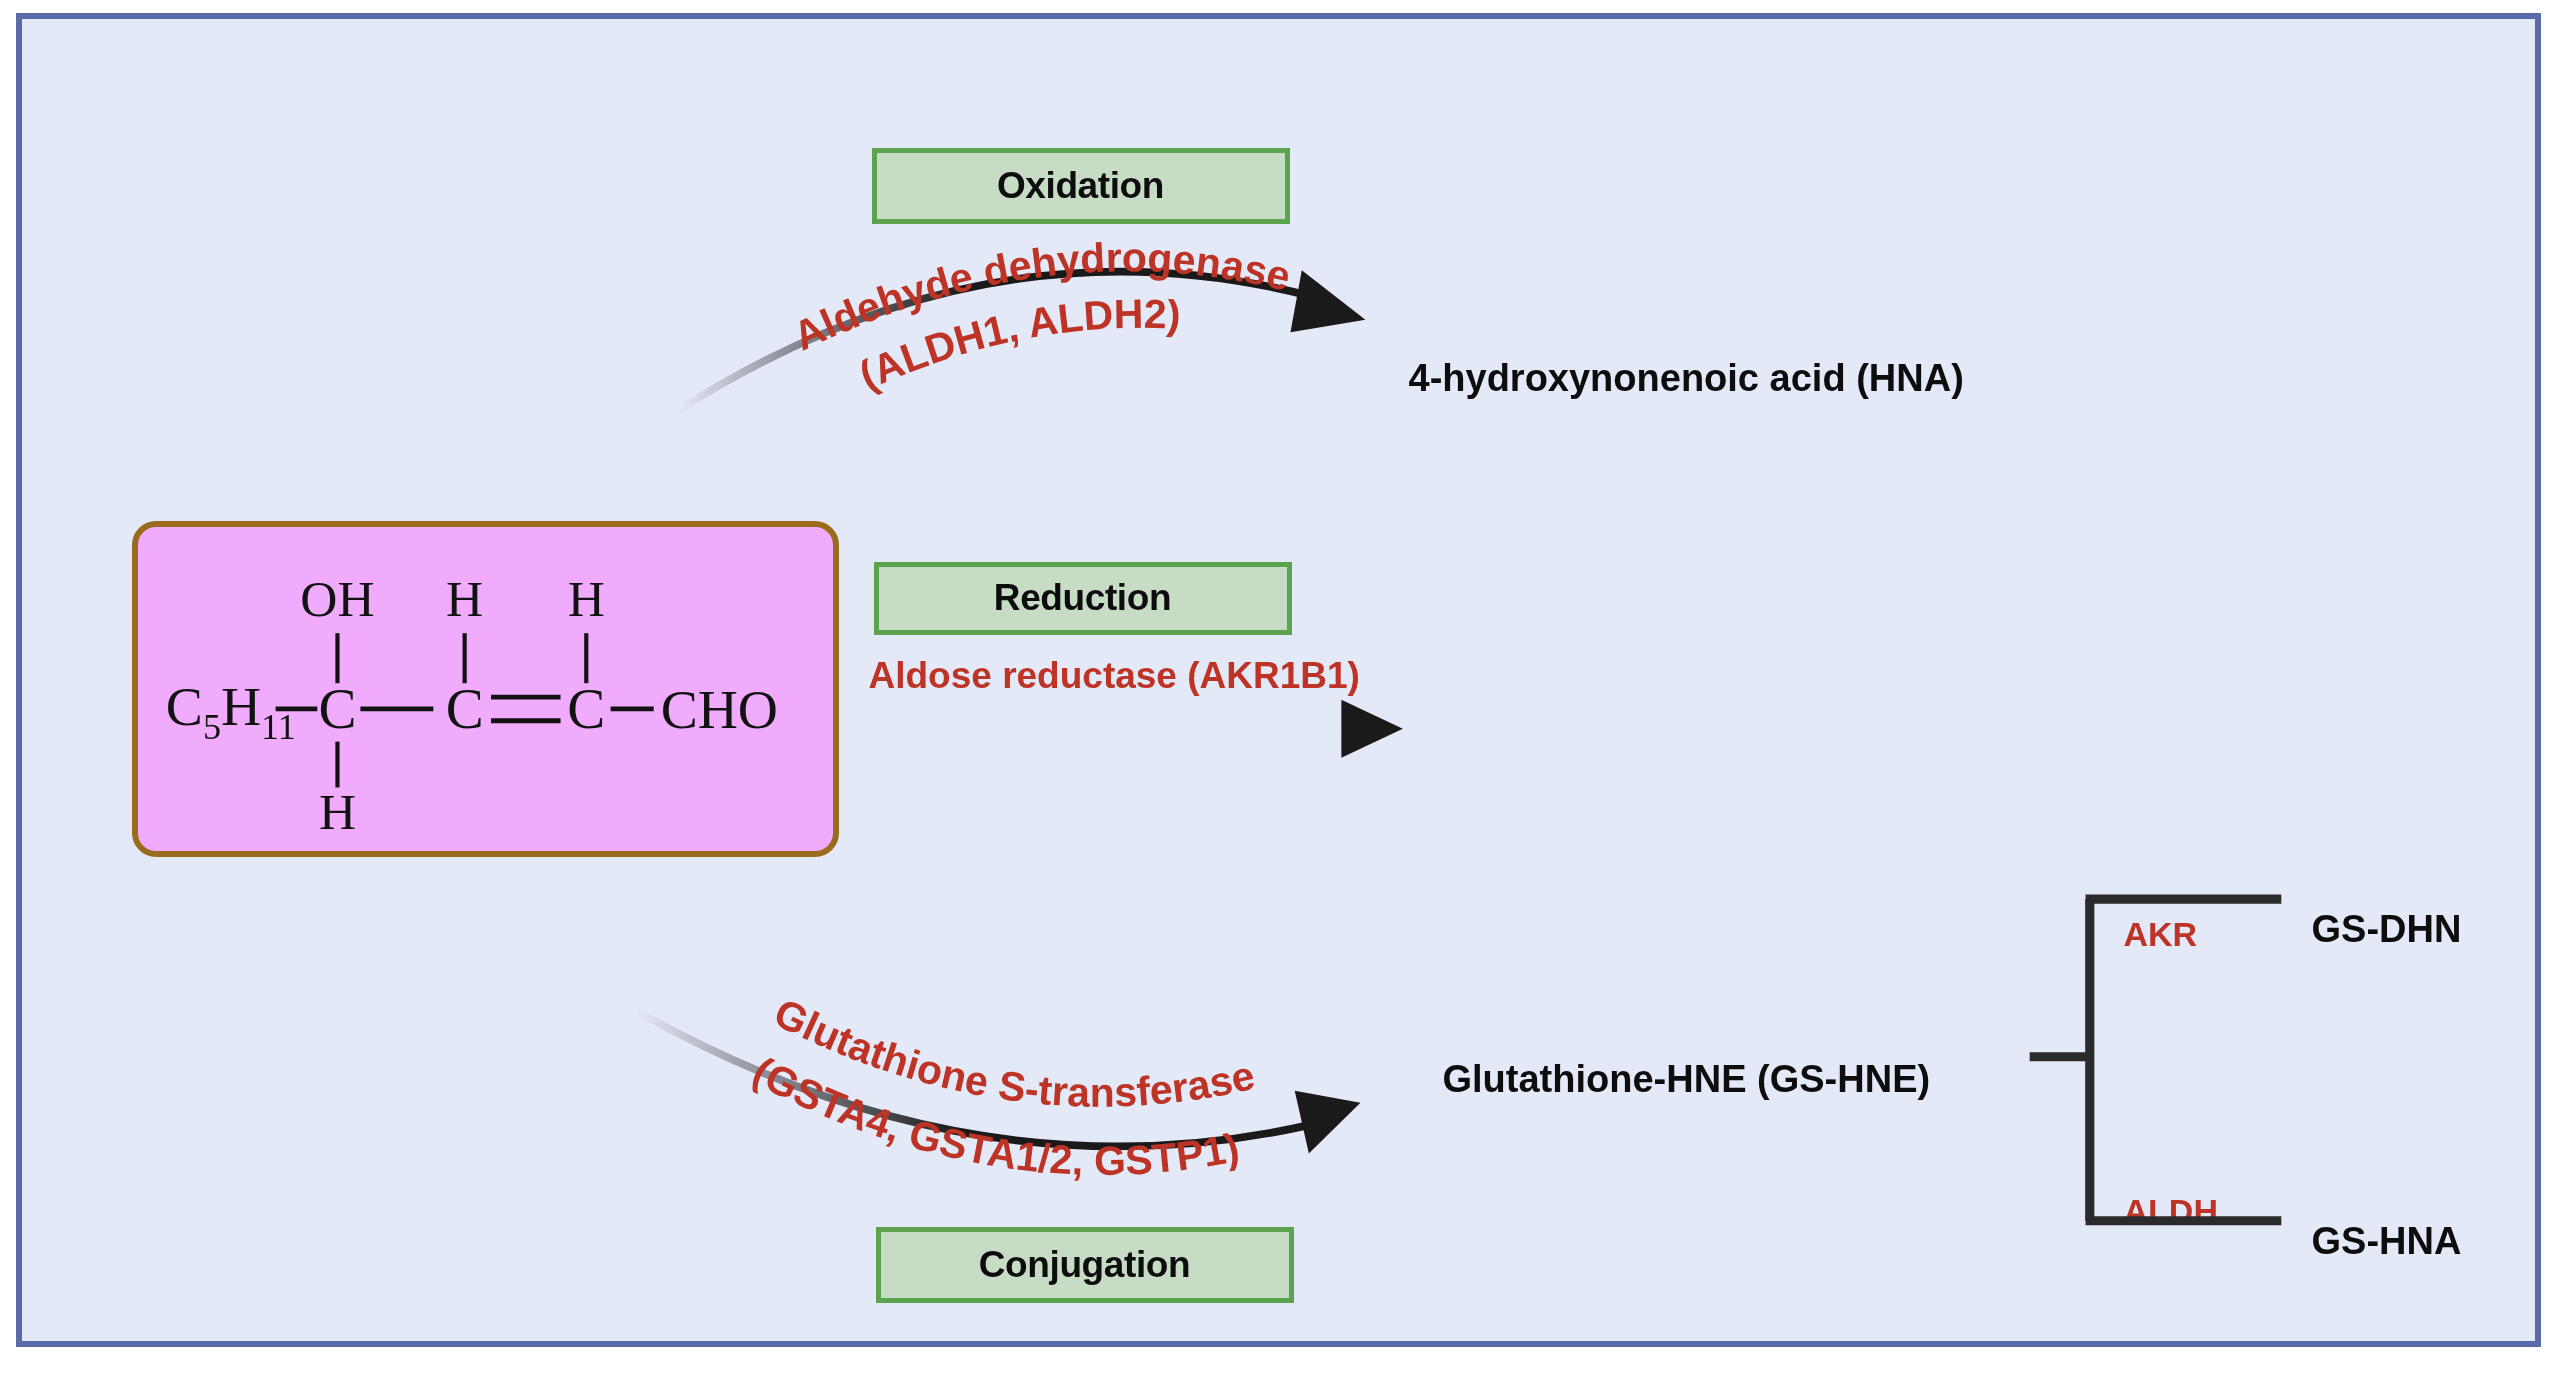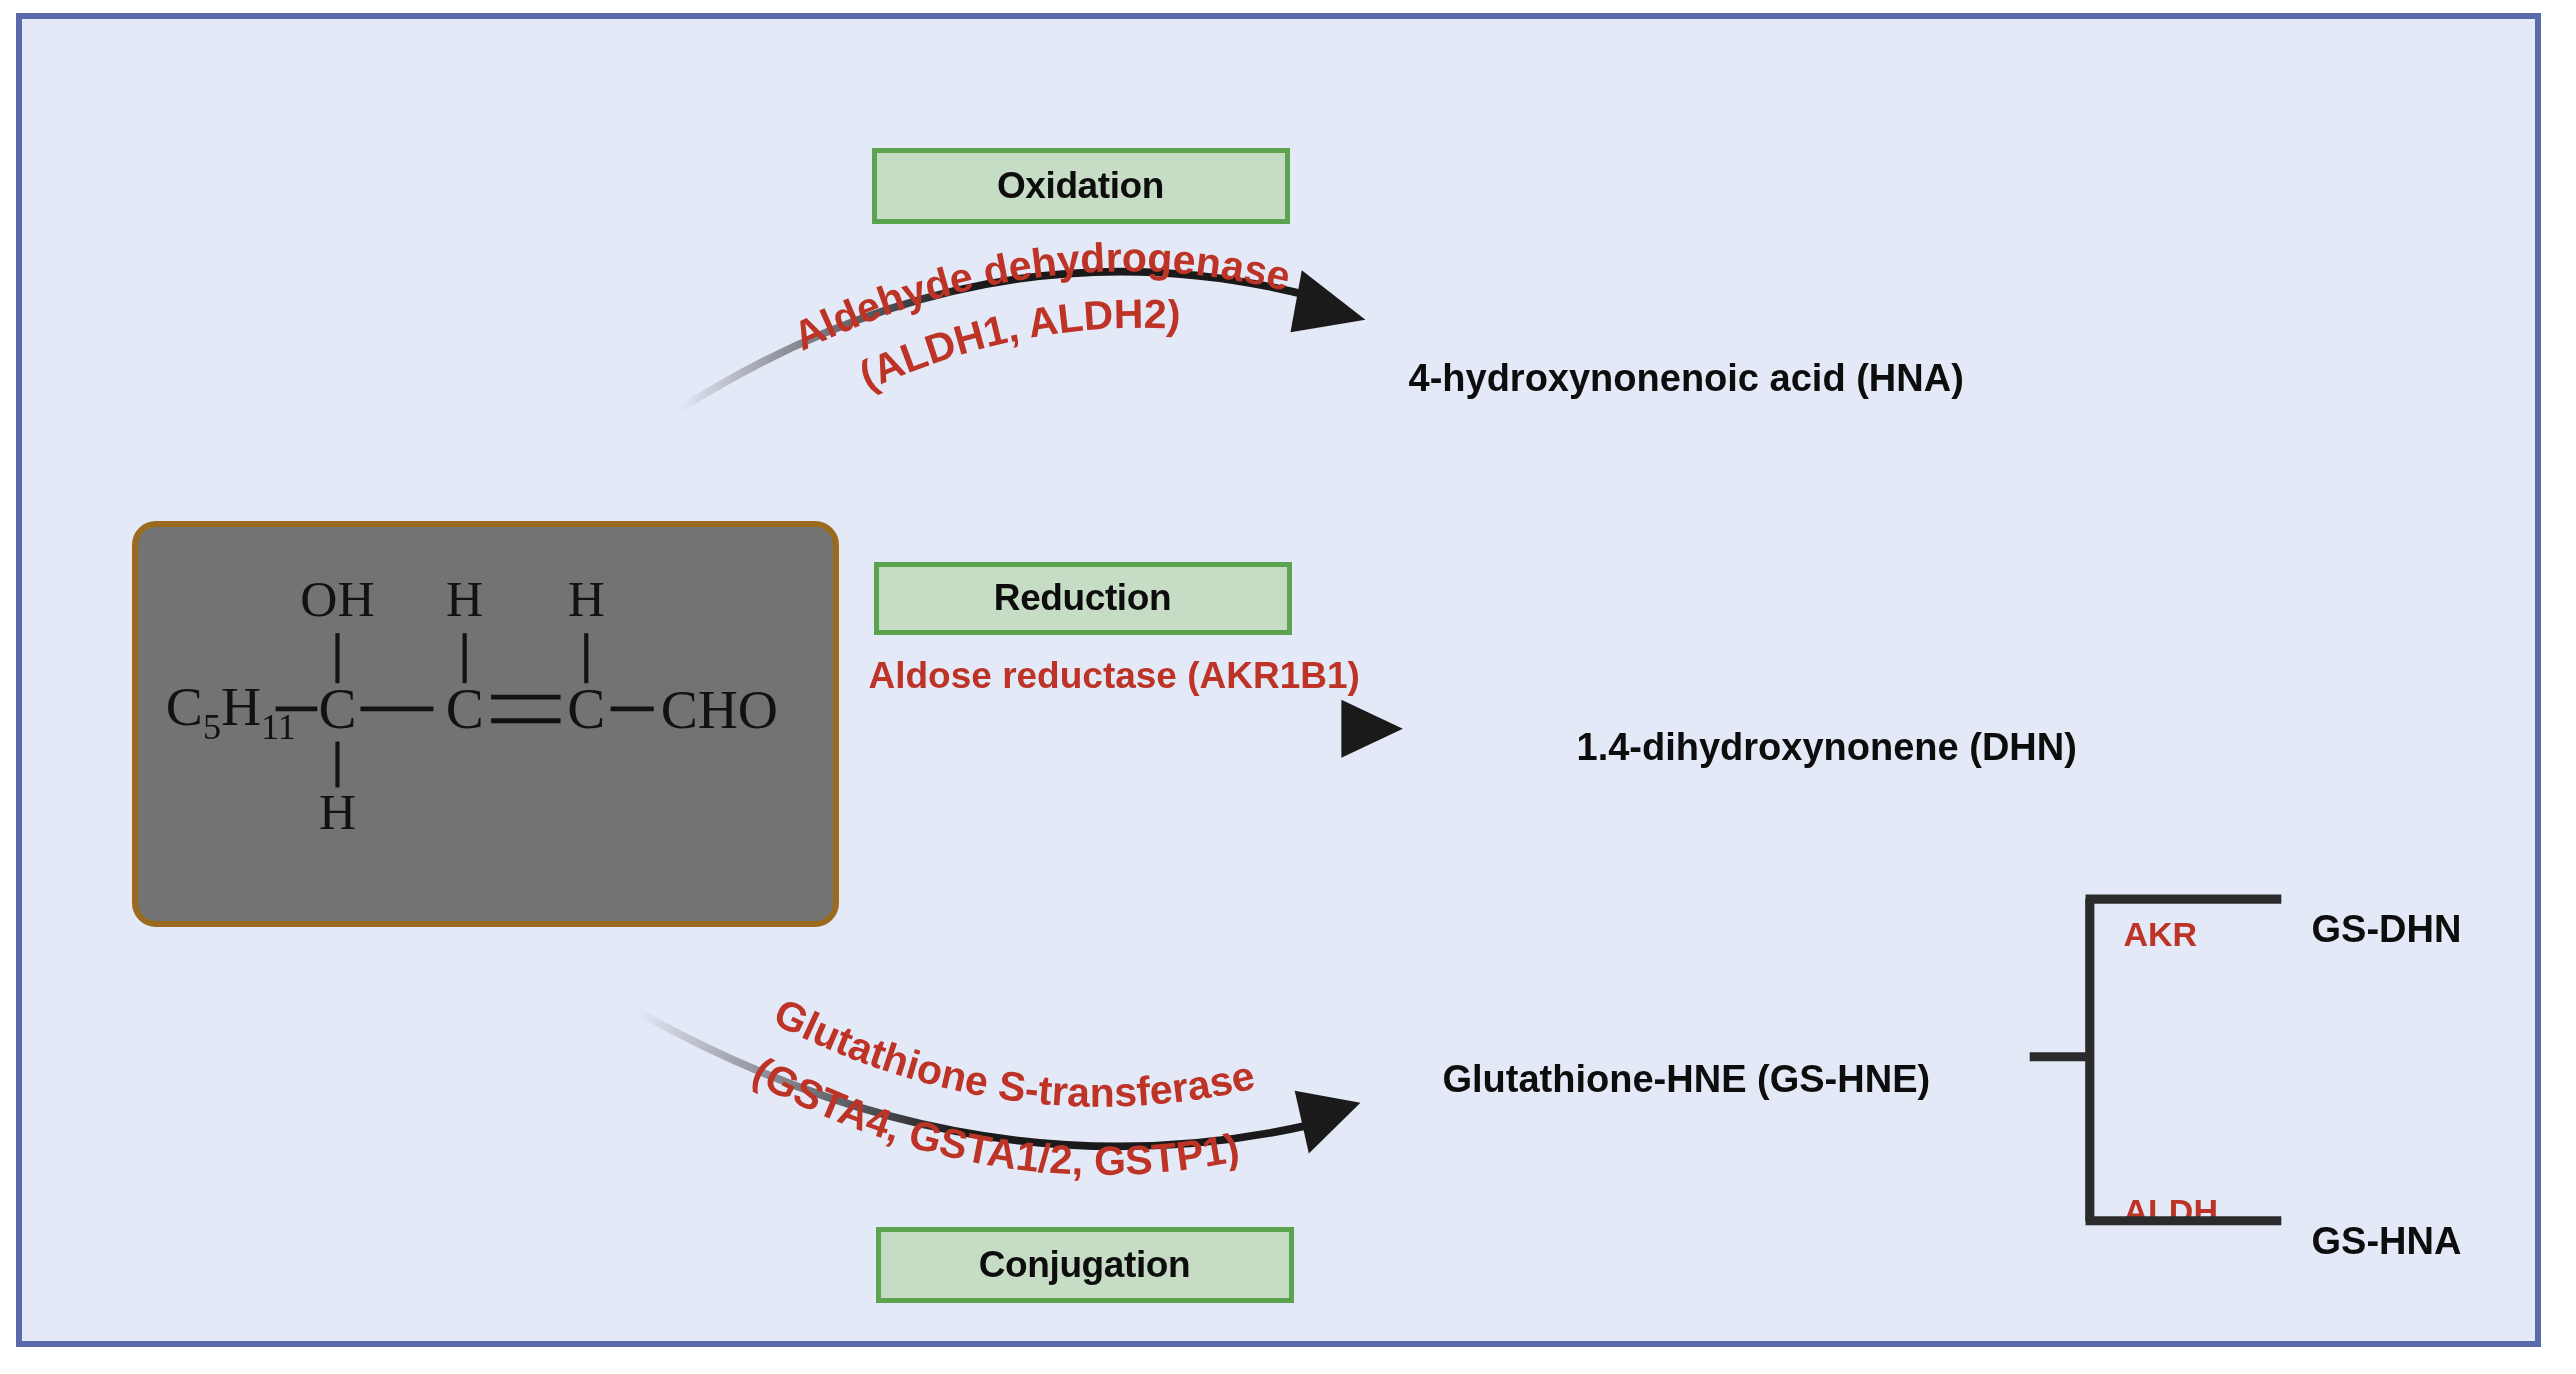--- a/index.html
+++ b/index.html
@@ -26,22 +26,22 @@
     border: 6.4px solid #5a6aa8;
     box-sizing: border-box;
   }
 
   
   #molecule-card {
     position: absolute;
     left: 110px;
     top: 502px;
     width: 707px;
-    height: 406px;
-    background: #737373;
+    height: 336px;
+    background: #f0abfc;
     border: 6.4px solid #9a6b1e;
     border-radius: 24px;
     box-sizing: border-box;
   }
   #molecule-formula {
     position: absolute;
     left: 0;
     top: 37px;
     width: 100%;
     height: 269px;
@@ -167,21 +167,20 @@
     <div class="stage-box" id="stage-oxidation">Oxidation</div>
     <div class="stage-box" id="stage-reduction">Reduction</div>
     <div class="stage-box" id="stage-conjugation">Conjugation</div>
 
     <div class="enzyme-red" id="enz-aldose">Aldose reductase (AKR1B1)</div>
 
     <div class="enzyme-red" id="enz-akr">AKR</div>
     <div class="enzyme-red" id="enz-aldh">ALDH</div>
 
     <div class="product" id="prod-hna">4-hydroxynonenoic acid (HNA)</div>
-    <div class="product" id="prod-dhn">1.4-dihydroxynonene (DHN)</div>
     <div class="product" id="prod-gshne">Glutathione-HNE (GS-HNE)</div>
     <div class="product" id="prod-gsdhn">GS-DHN</div>
     <div class="product" id="prod-gshna">GS-HNA</div>
 
   </div>
 
   <svg class="svg-layer" viewBox="0 0 3645 1945">
     <defs>
 
       <linearGradient id="fadeUpArc" x1="0" y1="0" x2="1" y2="0">

